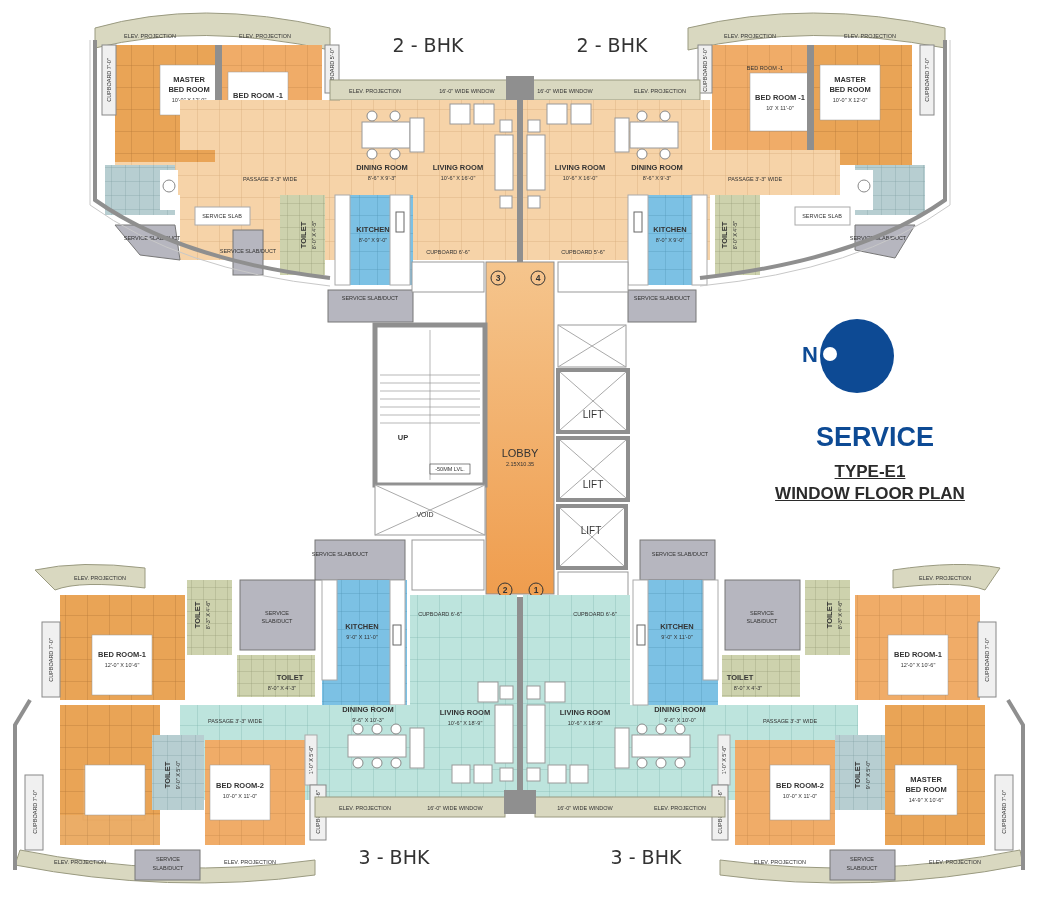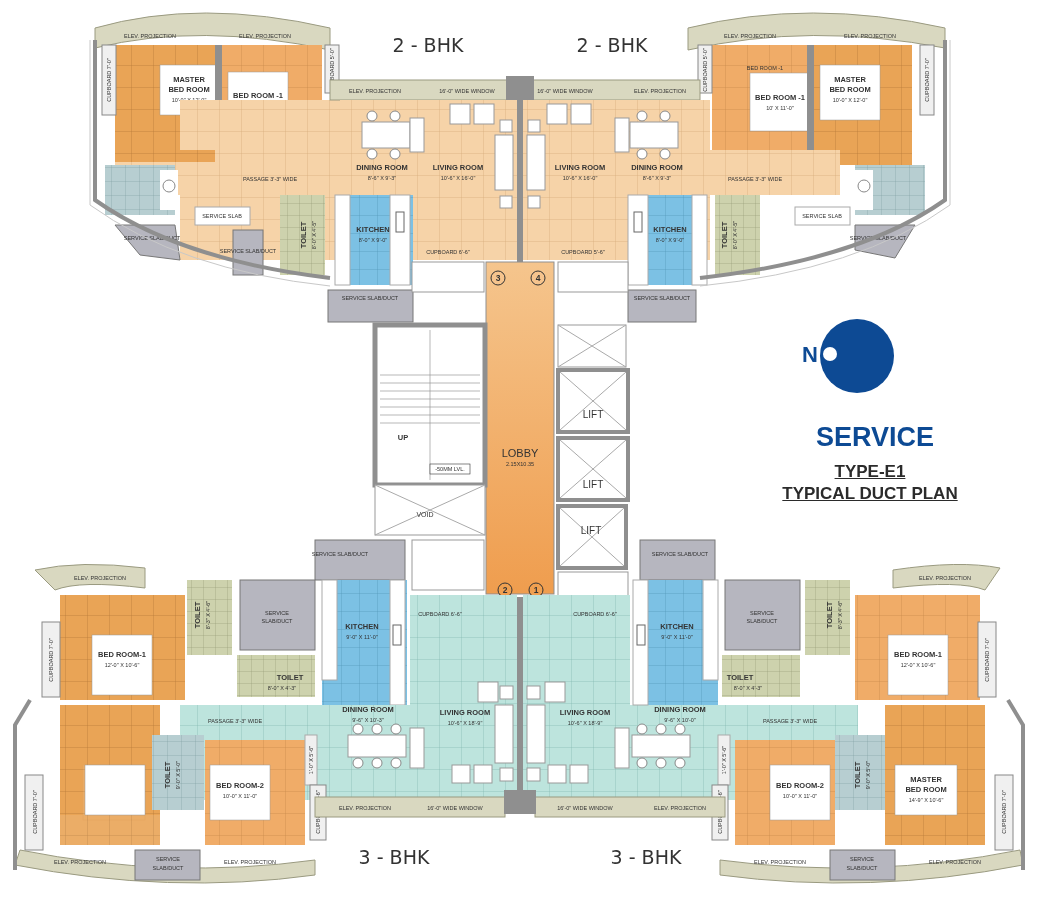--- a/index.html
+++ b/index.html
@@ -456,13 +456,13 @@
 <div class="north">
   <svg width="110" height="80" viewBox="0 0 110 80">
     <circle cx="67" cy="38" r="37" fill="#0d4a94"></circle>
     <circle cx="40" cy="36" r="7" fill="#ffffff"></circle>
     <text x="20" y="44" fill="#0d4a94" font-family="Liberation Sans, sans-serif" font-weight="bold" font-size="22" text-anchor="middle">N</text>
   </svg>
 </div>
 
 <div class="title-brand">SERVICE</div>
 <div class="title-sub" style="top:462px">TYPE-E1</div>
-<div class="title-sub" style="top:484px">TYPICAL DUCT PLAN</div>
+<div class="title-sub" style="top:484px">WINDOW FLOOR PLAN</div>
 
 </body></html>

